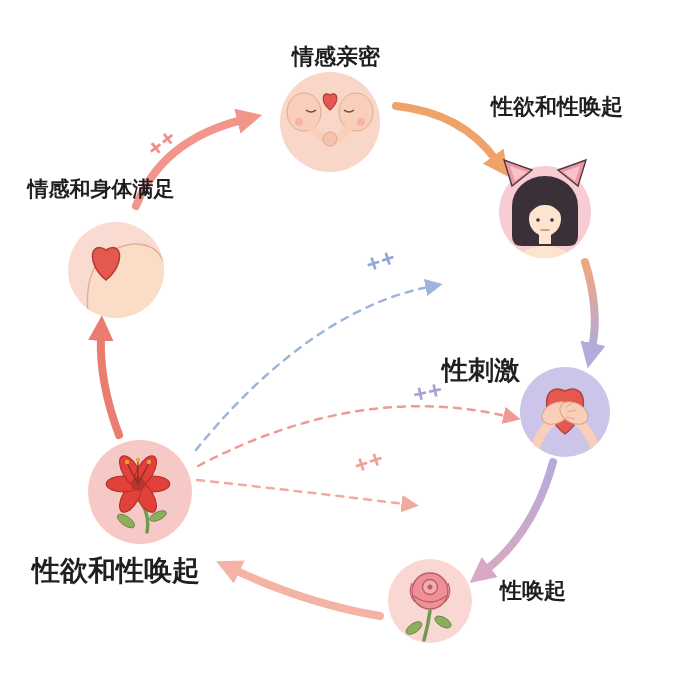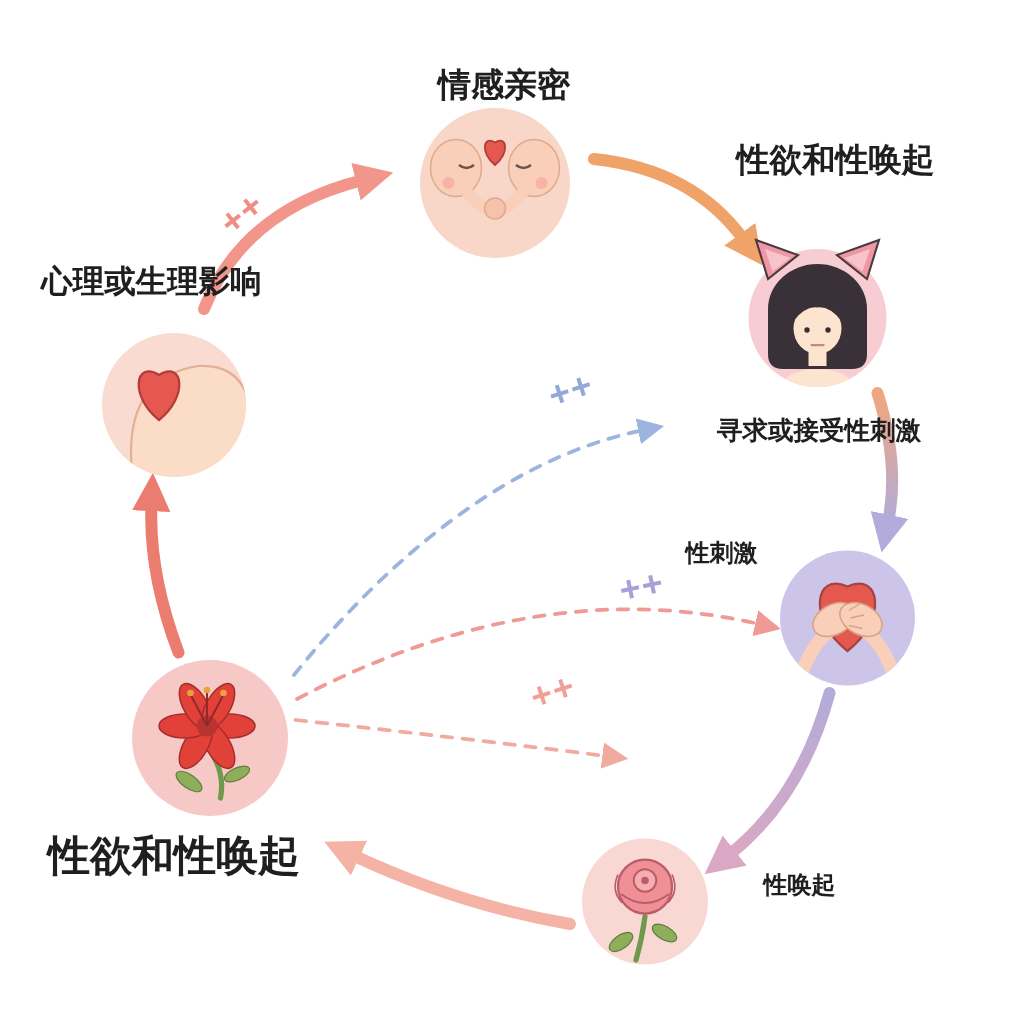--- a/index.html
+++ b/index.html
@@ -9,23 +9,23 @@
   }
   .layer { position:absolute; left:0; top:0; }
   .lbl {
     position:absolute; transform:translate(-50%,-50%);
     font-weight:700; color:#1f1f1f; white-space:nowrap; line-height:1;
   }
   .lbl-intimacy     { left:336px; top:57px;  font-size:22px; }
   .lbl-satisfaction { left:101px; top:188px; font-size:21px; }
   .lbl-neutral      { left:557px; top:107px; font-size:22px; }
   .lbl-seek         { left:546px; top:287px; font-size:17px; }
-  .lbl-stimuli      { left:481px; top:370px; font-size:16px; }
+  .lbl-stimuli      { left:481px; top:370px; font-size:26px; }
   .lbl-influence    { left:520px; top:508px; font-size:17px; }
-  .lbl-arousal      { left:533px; top:591px; font-size:16px; }
+  .lbl-arousal      { left:533px; top:591px; font-size:22px; }
   .lbl-desire       { left:116px; top:571px; font-size:28px; }
   .pm {
     position:absolute; font-weight:800; font-size:24px; letter-spacing:1px;
     line-height:1; white-space:nowrap;
   }
   .pm-1 { left:162px; top:143px; color:#f08e86; transform:translate(-50%,-50%) rotate(-38deg); }
   .pm-2 { left:381px; top:261px; color:#92a8d8; transform:translate(-50%,-50%) rotate(-18deg); }
   .pm-3 { left:428px; top:392px; color:#a9a0d6; transform:translate(-50%,-50%) rotate(-12deg); }
   .pm-4 { left:369px; top:462px; color:#f0a196; transform:translate(-50%,-50%) rotate(-18deg); }
 </style>
@@ -189,24 +189,23 @@
       <circle cx="116" cy="270" r="48" fill="#f9dbd1"></circle>
       <g clip-path="url(#clip-satis)">
         <path d="M88 314 Q82 252 132 244 Q164 242 168 278 L168 322 L88 322 Z" fill="#fbdcc6" stroke="#e3af96" stroke-width="1.5"></path>
       </g>
       <path d="M106 280 C86 264 90 240 106 250 C122 240 126 264 106 280 Z" fill="#e4584f" stroke="#b23c38" stroke-width="1.5"></path>
     </g>
   </svg>
 
   <div class="lbl lbl-intimacy">情感亲密</div>
   <div class="lbl lbl-neutral">性欲和性唤起</div>
-  <div class="lbl lbl-seek">寻求或接受性刺激</div>
   <div class="lbl lbl-stimuli">性刺激</div>
   <div class="lbl lbl-arousal">性唤起</div>
   <div class="lbl lbl-desire">性欲和性唤起</div>
-  <div class="lbl lbl-satisfaction">心理或生理影响</div>
+  <div class="lbl lbl-satisfaction">情感和身体满足</div>
 
   <div class="pm pm-1">++</div>
   <div class="pm pm-2">++</div>
   <div class="pm pm-3">++</div>
   <div class="pm pm-4">++</div>
 
 </div>
 
 </body></html>

